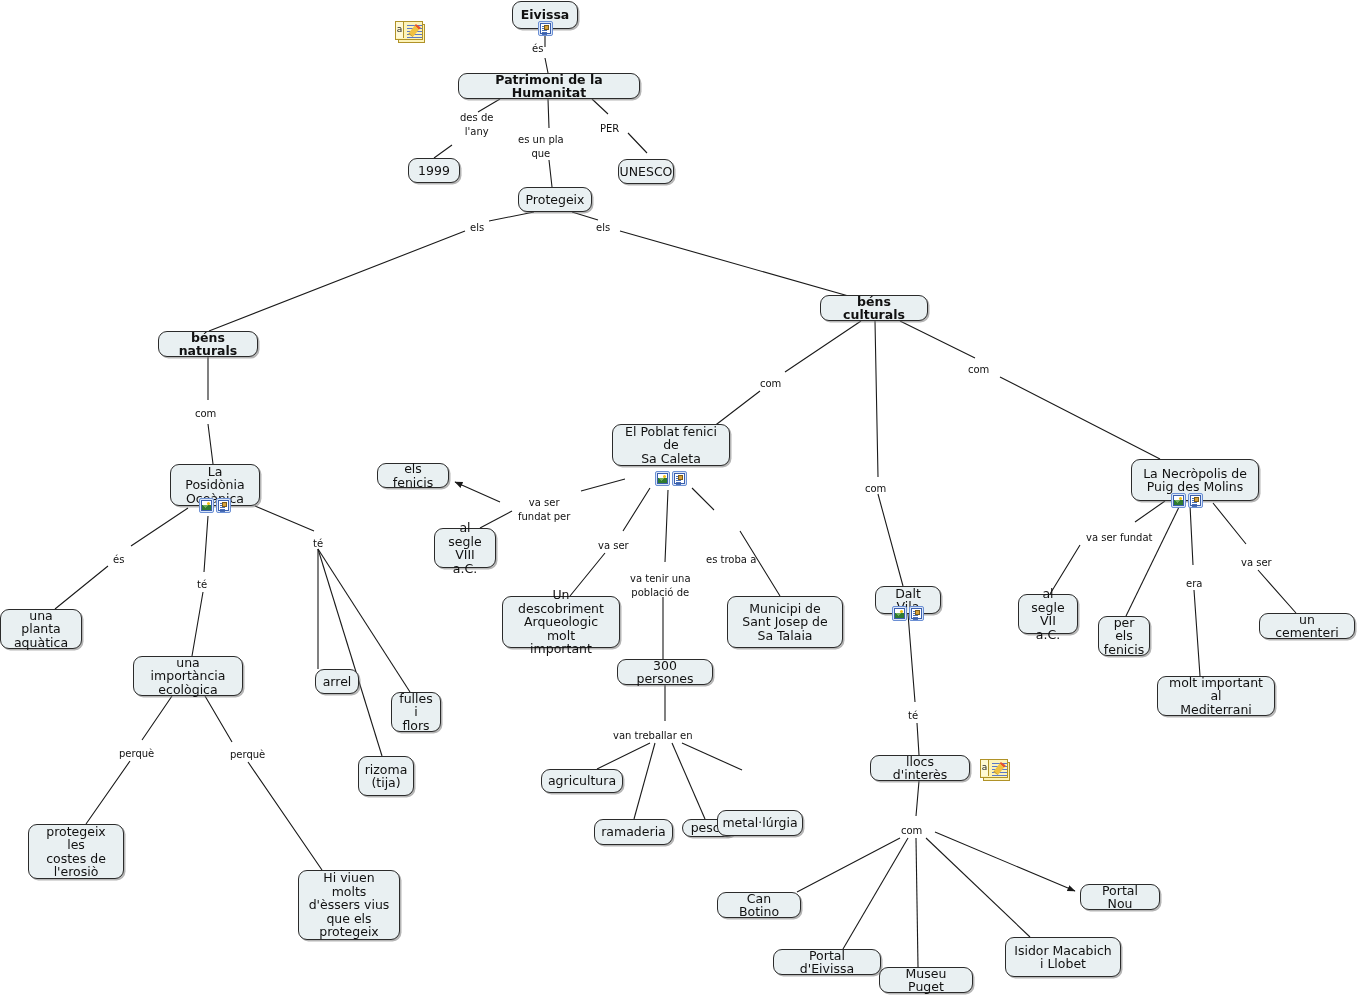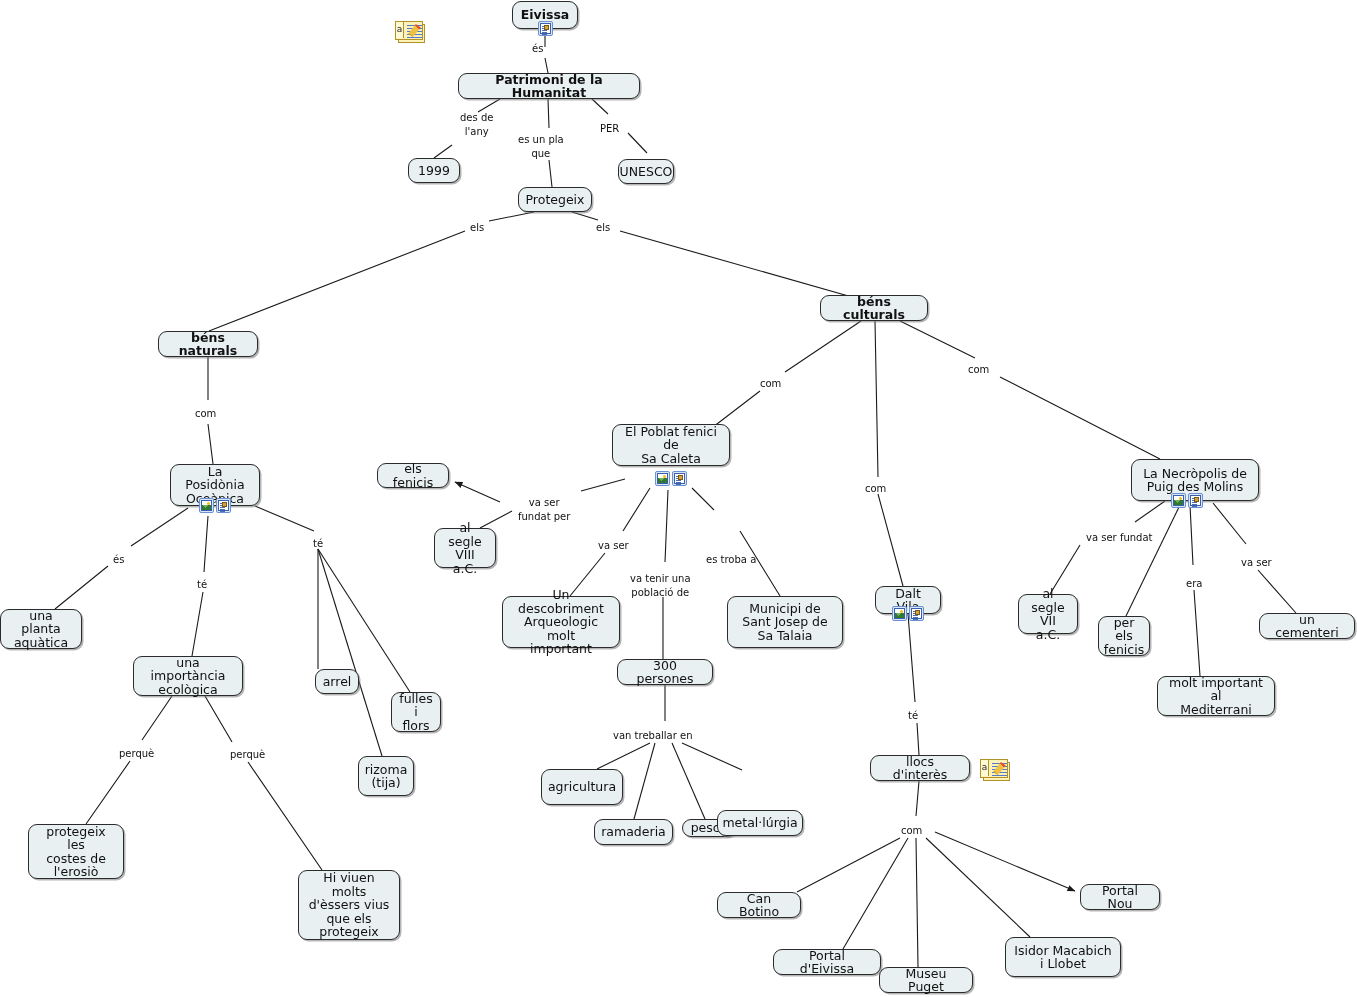--- a/index.html
+++ b/index.html
@@ -276,21 +276,21 @@
       <div class="node" style="left: 377px; top: 463px; width: 72px; height: 25px;"><span class="label">els fenicis</span></div>
       <div class="node" style="left: 434px; top: 528px; width: 62px; height: 40px;"><span class="label">al segle
 VIII a.C.</span></div>
       <div class="node" style="left: 502px; top: 596px; width: 118px; height: 52px;"><span class="label">Un descobriment
 Arqueologic molt
 important</span></div>
       <div class="node" style="left: 727px; top: 596px; width: 116px; height: 52px;"><span class="label">Municipi de
 Sant Josep de
 Sa Talaia</span></div>
       <div class="node" style="left: 617px; top: 659px; width: 96px; height: 26px; align-items: center;"><span class="label">300 persones</span></div>
-      <div class="node" style="left: 541px; top: 769px; width: 82px; height: 36px;"><span class="label">agricultura</span></div>
+      <div class="node" style="left: 541px; top: 769px; width: 82px; height: 24px;"><span class="label">agricultura</span></div>
       <div class="node" style="left: 594px; top: 819px; width: 79px; height: 26px;"><span class="label">ramaderia</span></div>
       <div class="node" style="left: 682px; top: 819px; width: 54px; height: 18px;"><span class="label">pesca</span></div>
       <div class="node" style="left: 717px; top: 770px; width: 86px; height: 26px; margin-top: 40px;"><span class="label">metal·lúrgia</span></div>
       <div class="node" style="left: 875px; top: 586px; width: 66px; height: 28px;"><span class="label">Dalt Vila</span></div>
       <div class="icon-group" style="left: 892px; top: 606px;">
         <span class="res-icon outer">
           <span class="ico-pic"></span>
         </span>
         <span class="res-icon outer">
           <span class="ico-doc"></span>

